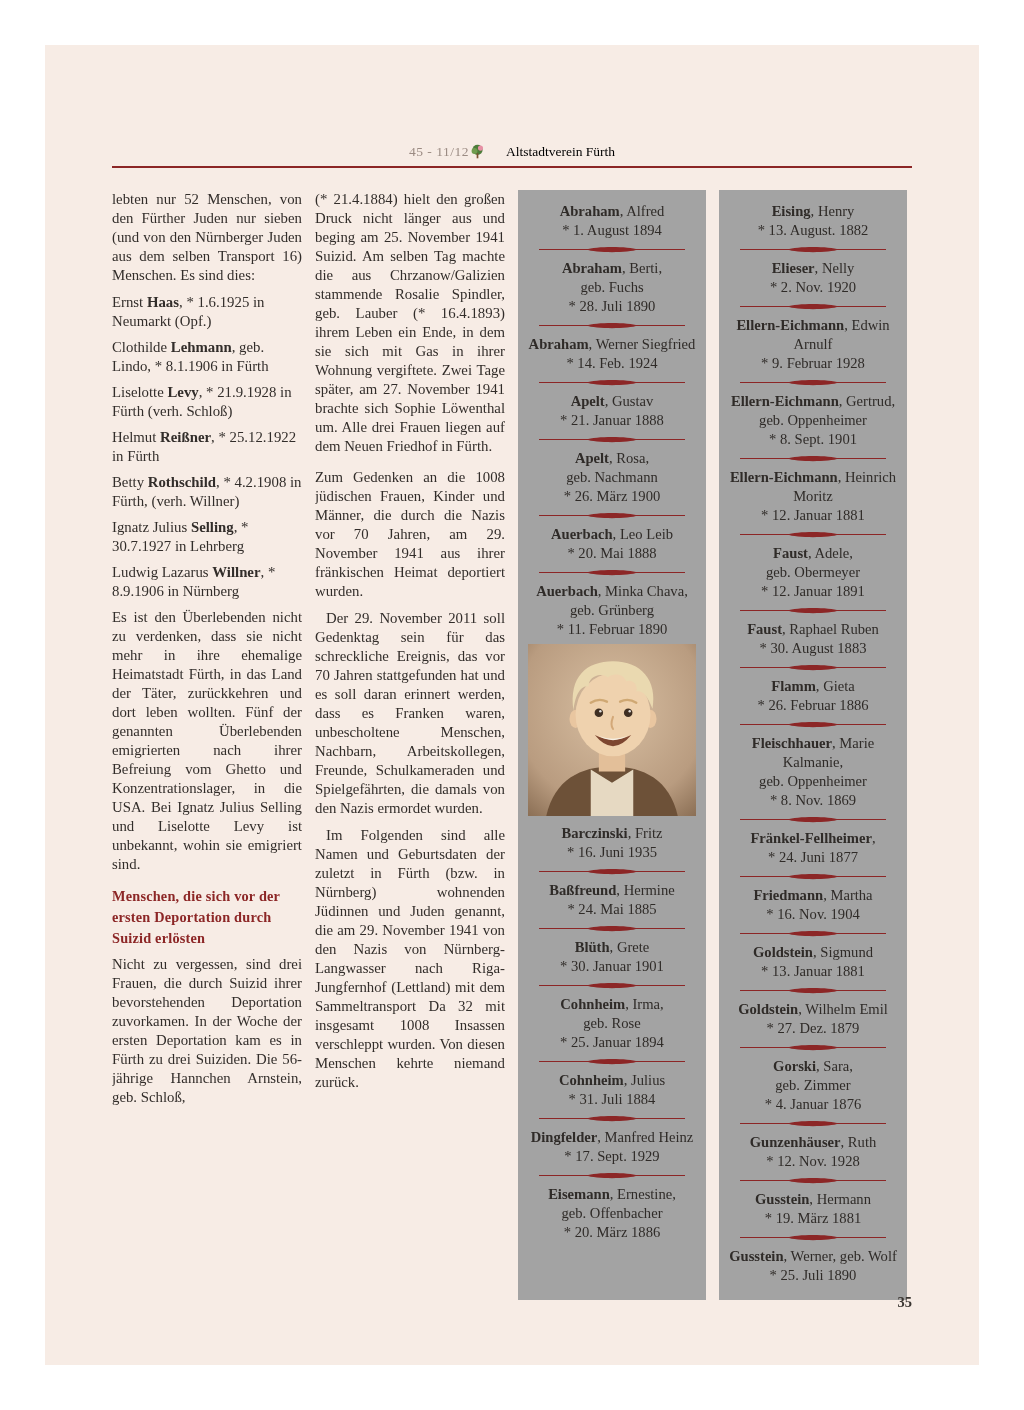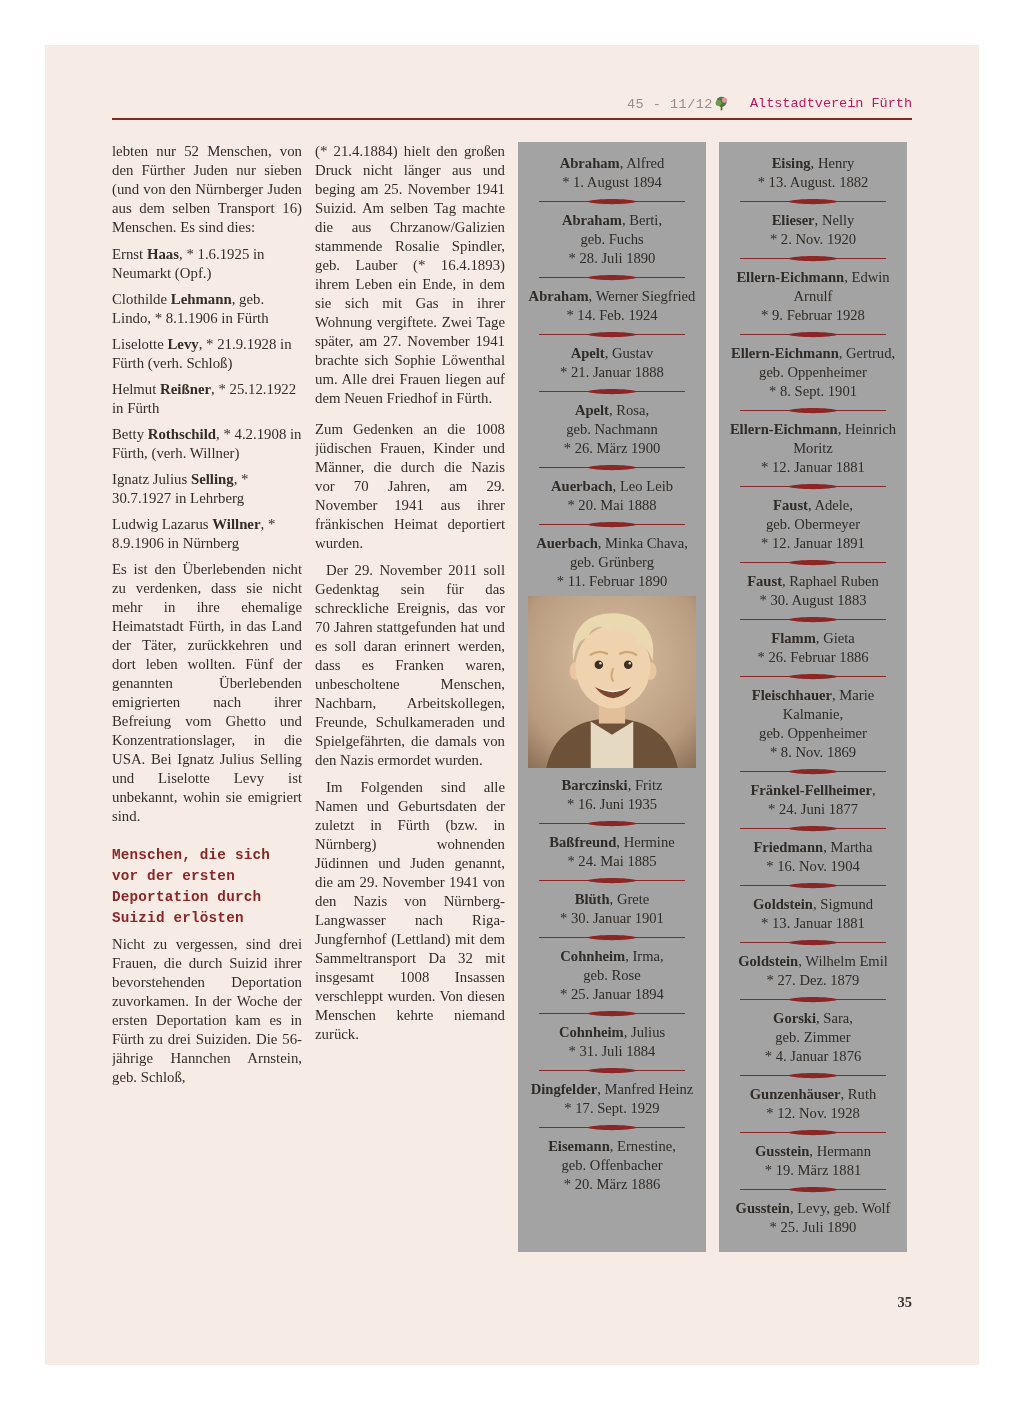--- a/index.html
+++ b/index.html
@@ -6,39 +6,39 @@
   body{
     width:1024px;height:1410px;background:#ffffff;overflow:hidden;
     font-family:"Liberation Serif","DejaVu Serif",serif;color:#322d2a;
   }
   .page{
     position:relative;margin:45px auto 0;width:934px;height:1320px;
     background:#f7ece5;
   }
   
   .pagehead{
-    display:flex;justify-content:flex-end;align-items:flex-end;
+    display:flex;justify-content:center;align-items:flex-end;
     margin:0 67px;padding-top:50px;padding-bottom:6px;
     border-bottom:2px solid #8c2626;
-    font-family:Liberation Mono, monospace;font-size:13.5px;
+    font-family:Liberation Serif, serif;font-size:13.5px;
   }
   .issue{color:#9b8b83;letter-spacing:.5px;}
-  .brand{display:flex;align-items:center;gap:20px;color:#be185d;}
+  .brand{display:flex;align-items:center;gap:20px;color:#000000;margin-top:48px;}
   .logo{display:block;}
   
   .cols{display:flex;gap:13px;margin:22px 67px 0;}
   .tcol{width:190px;height:1110px;overflow:hidden;font-size:14.8px;line-height:19px;}
   .tcol p{margin:0 0 8px;text-align:justify;hyphens:auto;-webkit-hyphens:auto;}
   .tcol p.surv{margin:0 0 7px;text-align:left;hyphens:auto;}
   .tcol p.gap{margin-top:12px;}
   .tcol p.indent{text-indent:11px;}
   .subhead{
-    font-family:Liberation Mono, monospace;
+    font-family:Liberation Serif, serif;
     font-size:14.3px;line-height:21px;font-weight:bold;color:#8c2626;
-    margin:19px 0 6px;letter-spacing:.2px;
+    margin:12px 0 6px;letter-spacing:.2px;
   }
   b{font-weight:bold;}
   
   .mcol{
     width:188px;height:1110px;overflow:hidden;background:#a3a3a3;
     padding:12px 10px;box-sizing:border-box;text-align:center;
     font-size:14.6px;line-height:19px;color:#2f2b28;
   }
   .mentry .mname,.mentry .mgeb,.mentry .mdate{text-align:center;}
   .orn{margin:4px auto;height:11px;color:#8c2626;line-height:0;}
@@ -486,21 +486,21 @@
             <div class="mdate">* 19. März 1881</div>
             <div class="orn">
               <svg class="ornsvg" viewBox="0 0 150 11" width="150" height="11" aria-hidden="true">
                 <line x1="2" y1="5.5" x2="148" y2="5.5" stroke="currentColor" stroke-width="1.1"></line>
                 <path d="M49 5.5 C59 2 91 2 101 5.5 C91 9 59 9 49 5.5 Z" fill="currentColor"></path>
               </svg>
             </div>
           </div>
 
           <div class="mentry">
-            <div class="mname"><b>Gusstein</b><span>, Levy, geb. Wolf</span></div>
+            <div class="mname"><b>Gusstein</b><span>, Werner, geb. Wolf</span></div>
 
             <div class="mdate">* 25. Juli 1890</div>
 
           </div>
         </div>
     </div>
 
   </div>
 
   <div class="pagenum">35</div>

